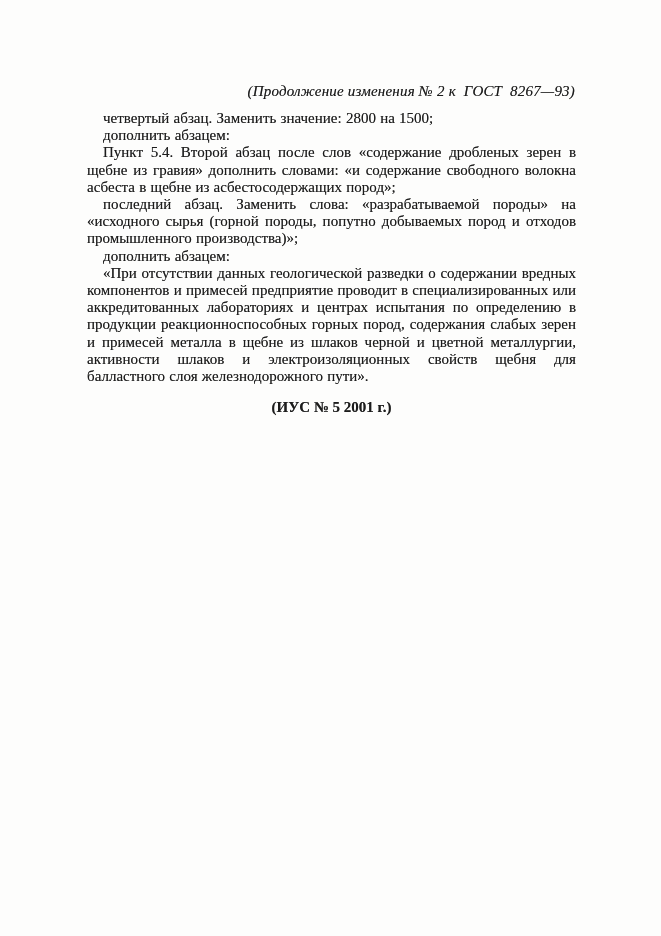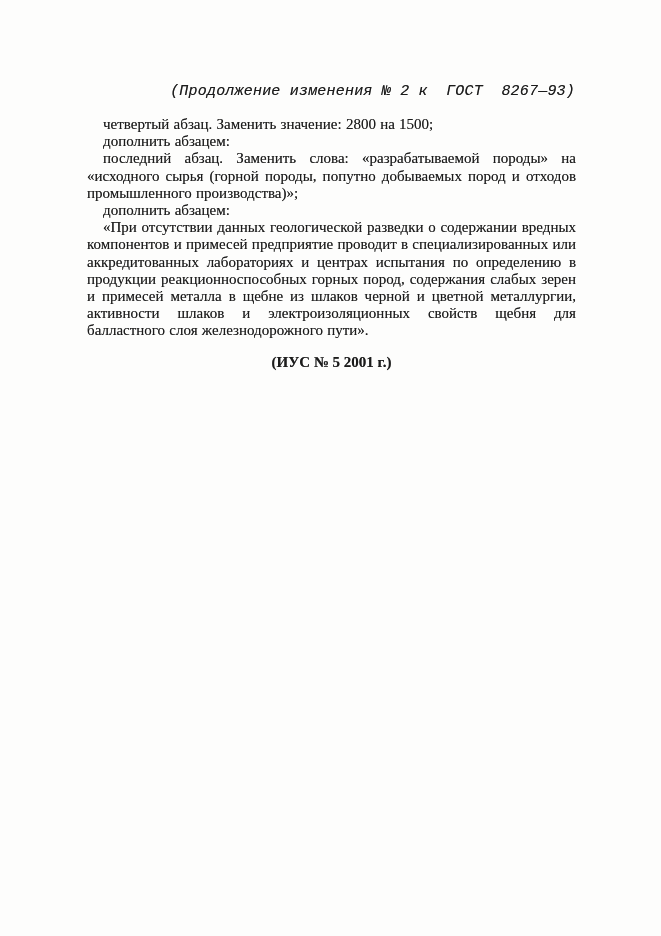--- a/index.html
+++ b/index.html
@@ -19,25 +19,24 @@
   }
   .running-header {
     position: absolute;
     top: 83px;
     right: 86px;
     font-style: italic;
     font-size: 15px;
     letter-spacing: 0.2px;
     white-space: nowrap;
     text-shadow: 0 0 0.5px rgba(20,20,20,0.55);
-    font-family: Liberation Mono, monospace;
   }
   .doc-body {
     position: absolute;
-    top: 116px;
+    top: 110px;
     left: 87px;
     width: 489px;
     font-size: 15px;
     line-height: 17.2px;
     text-align: justify;
     text-shadow: 0 0 0.5px rgba(20,20,20,0.55);
     hyphens: auto;
     -webkit-hyphens: auto;
   }
   .doc-body p {
@@ -58,18 +57,19 @@
 </head>
 <body>
 
 <div class="page">
   <div class="running-header">(Продолжение изменения № 2 к&nbsp; ГОСТ&nbsp; 8267—93)</div>
 
   <div class="doc-body">
 
     <p>четвертый абзац. Заменить значение: 2800 на 1500;</p>
       <p>дополнить абзацем:</p>
+      <p>Пункт 5.4. Второй абзац после слов «содержание дробленых зерен в щебне из гравия» дополнить словами: «и содержание свободного волокна асбеста в щебне из асбестосодержащих пород»;</p>
       <p>последний абзац. Заменить слова: «разрабатываемой породы» на «исходного сырья (горной породы, попутно добываемых пород и отходов промышленного производства)»;</p>
       <p>дополнить абзацем:</p>
       <p>«При отсутствии данных геологической разведки о содержании вредных компонентов и примесей предприятие проводит в специализированных или аккредитованных лабораториях и центрах испытания по определению в продукции реакционноспособных горных пород, содержания слабых зерен и примесей металла в щебне из шлаков черной и цветной металлургии, активности шлаков и электроизоляционных свойств щебня для балластного слоя железнодорожного пути».</p>
       <div class="issue-footer">(ИУС № 5 2001 г.)</div>
   </div>
 </div>
 
 </body></html>

